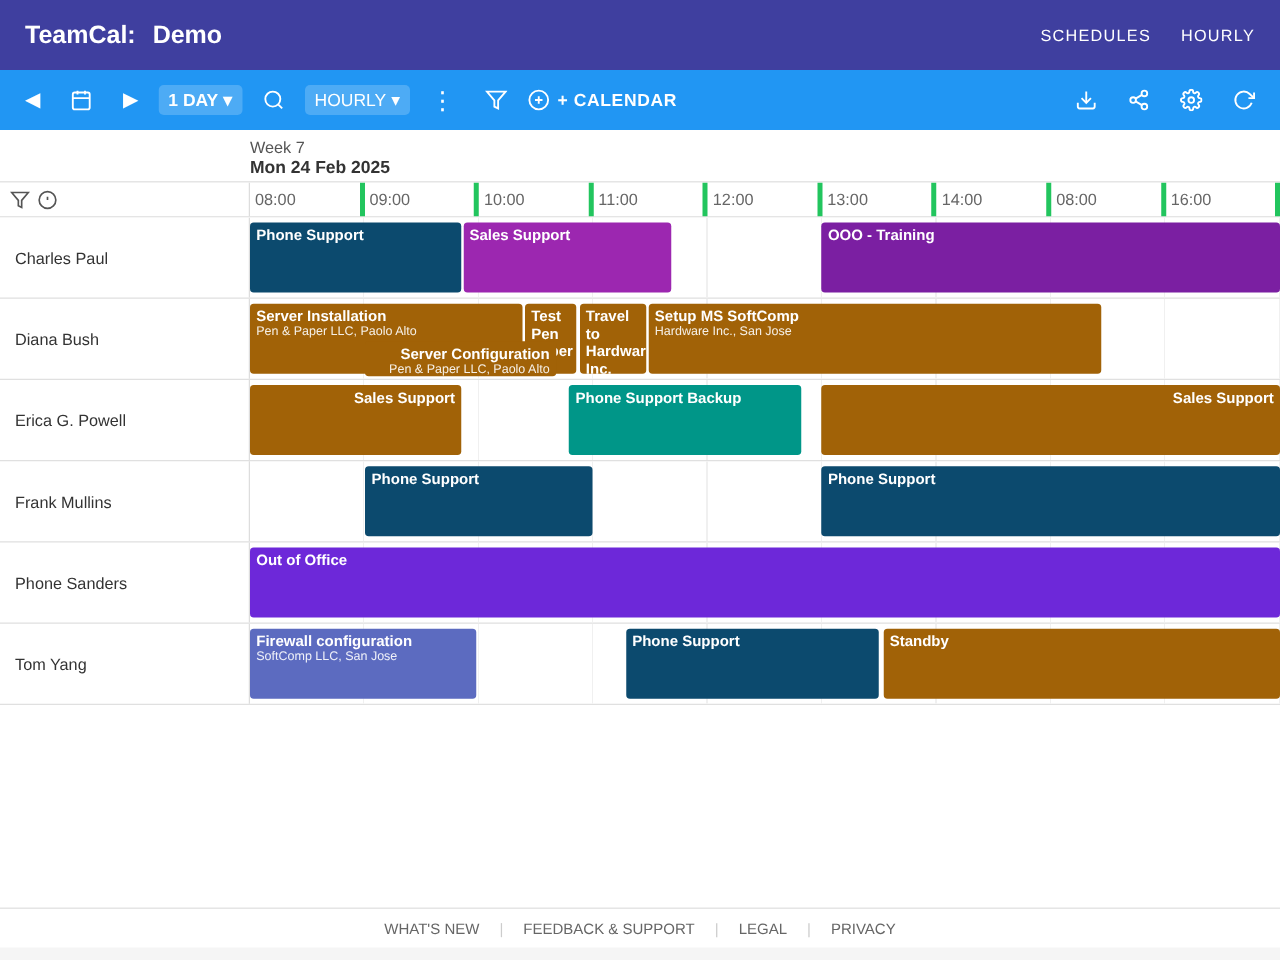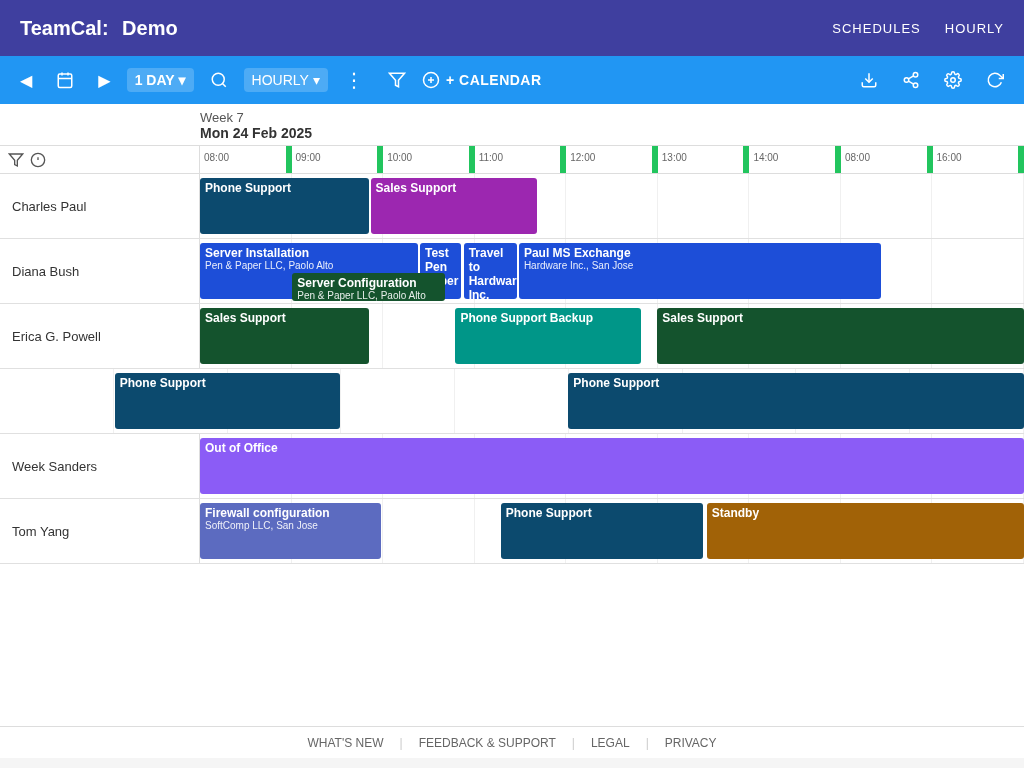--- a/index.html
+++ b/index.html
@@ -111,22 +111,22 @@
       align-items: center;
       padding: 0 8px;
       gap: 6px;
     }
     .time-slots {
       display: flex;
       flex: 1;
     }
     .time-slot {
       flex: 1;
-      border-right: 6px solid #22c55e;
-      font-size: 10px;
+      border-right: 4px solid #22c55e;
+      font-size: 13px;
       color: #666;
       padding: 6px 4px;
       text-align: left;
     }
 
     
     .calendar-rows {
       flex: 1;
       overflow-y: auto;
       background: white;
@@ -164,25 +164,25 @@
       font-size: 11px;
       color: white;
       overflow: hidden;
       cursor: pointer;
     }
     .event-title { font-weight: bold; font-size: 12px; }
     .event-sub { font-size: 10px; opacity: 0.9; }
 
     
     .color-green { background: #0c4a6e; }
-    .color-blue { background: #14532d; }
+    .color-blue { background: #a16207; text-align: right; }
     .color-purple { background: #9c27b0; }
-    .color-crimson { background: #1d4ed8; }
+    .color-crimson { background: #a16207; }
     .color-teal { background: #009688; }
-    .color-orange { background: #8b5cf6; }
+    .color-orange { background: #6d28d9; }
     .color-violet { background: #7b1fa2; }
     .color-indigo { background: #5c6bc0; }
     .color-light-purple { background: #a16207; }
 
     
     .footer {
       background: white;
       border-top: 1px solid #ddd;
       height: 32px;
       display: flex;
@@ -328,37 +328,40 @@
   <div class="calendar-rows" id="calendar-rows">
       <div class="cal-row">
         <div class="row-label">Charles Paul</div>
         <div class="row-events">
           <div class="event color-green" style="left: 0%; width: 20.5%;">
             <div class="event-title">Phone Support</div>
           </div>
           <div class="event color-purple" style="left: 20.7%; width: 20.2%;">
             <div class="event-title">Sales Support</div>
           </div>
+          <div class="event color-violet" style="left: 55.5%; width: 44.5%;">
+            <div class="event-title">OOO - Training</div>
+          </div>
         </div>
       </div>
       <div class="cal-row">
         <div class="row-label">Diana Bush</div>
         <div class="row-events">
           <div class="event color-crimson" style="left: 0%; width: 26.5%;">
             <div class="event-title">Server Installation</div>
             <div class="event-sub">Pen &amp; Paper LLC, Paolo Alto</div>
           </div>
           <div class="event color-crimson" style="left: 26.7%; width: 5%;">
             <div class="event-title">Test Pen Paper</div>
           </div>
           <div class="event color-crimson" style="left: 32%; width: 6.5%;">
             <div class="event-title">Travel to Hardware Inc.</div>
           </div>
           <div class="event color-crimson" style="left: 38.7%; width: 44%;">
-            <div class="event-title">Paul MS Exchange</div>
+            <div class="event-title">Setup MS SoftComp</div>
             <div class="event-sub">Hardware Inc., San Jose</div>
           </div>
           <div class="event color-blue" style="left: 11.2%; width: 18.5%; top: 34px; bottom: 2px;">
             <div class="event-title">Server Configuration</div>
             <div class="event-sub">Pen &amp; Paper LLC, Paolo Alto</div>
           </div>
         </div>
       </div>
       <div class="cal-row">
         <div class="row-label">Erica G. Powell</div>
@@ -368,31 +371,32 @@
           </div>
           <div class="event color-teal" style="left: 31%; width: 22.5%;">
             <div class="event-title">Phone Support Backup</div>
           </div>
           <div class="event color-blue" style="left: 55.5%; width: 44.5%;">
             <div class="event-title">Sales Support</div>
           </div>
         </div>
       </div>
       <div class="cal-row">
+        <div class="row-label">Frank Mullins</div>
         <div class="row-events">
           <div class="event color-green" style="left: 11.2%; width: 22%;">
             <div class="event-title">Phone Support</div>
           </div>
           <div class="event color-green" style="left: 55.5%; width: 44.5%;">
             <div class="event-title">Phone Support</div>
           </div>
         </div>
       </div>
       <div class="cal-row">
-        <div class="row-label">Week Sanders</div>
+        <div class="row-label">Phone Sanders</div>
         <div class="row-events">
           <div class="event color-orange" style="left: 0%; width: 100%;">
             <div class="event-title">Out of Office</div>
           </div>
         </div>
       </div>
       <div class="cal-row">
         <div class="row-label">Tom Yang</div>
         <div class="row-events">
           <div class="event color-indigo" style="left: 0%; width: 22%;">

